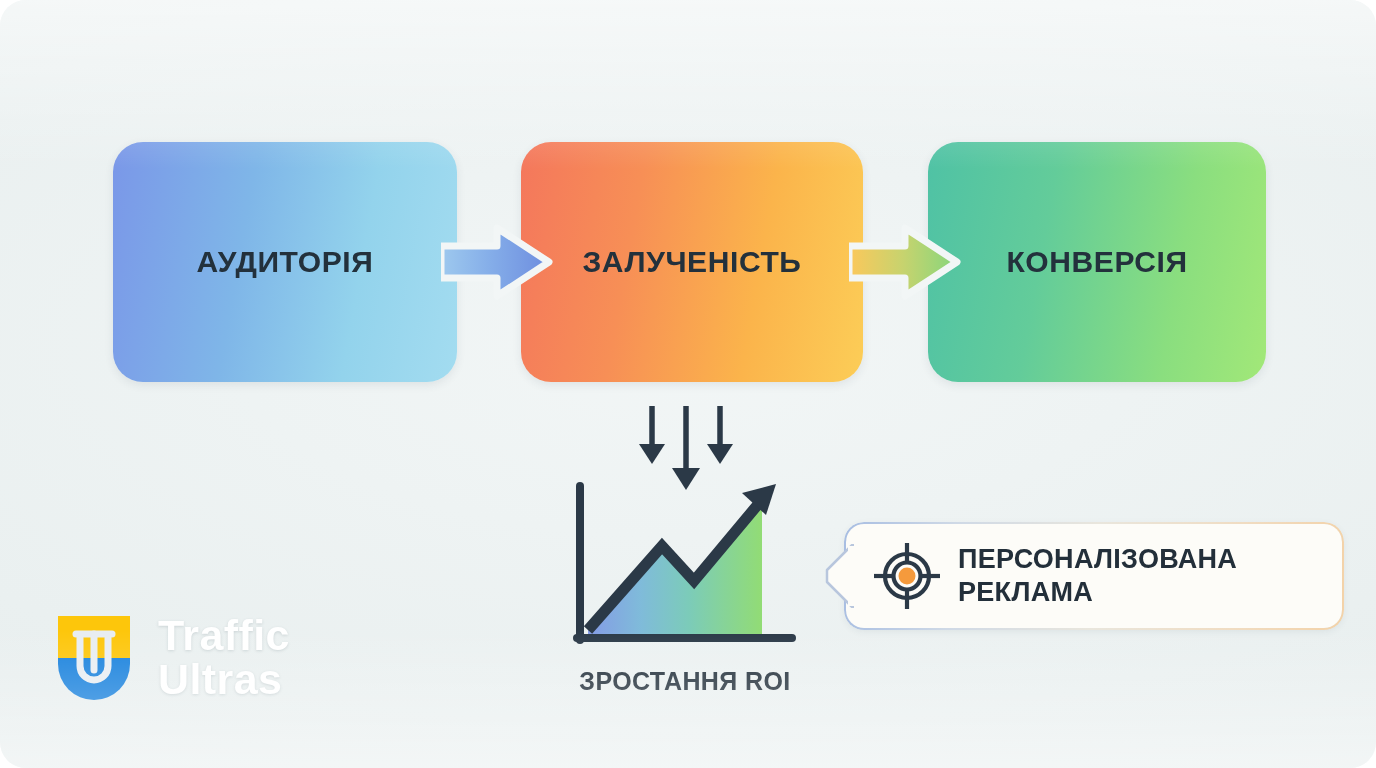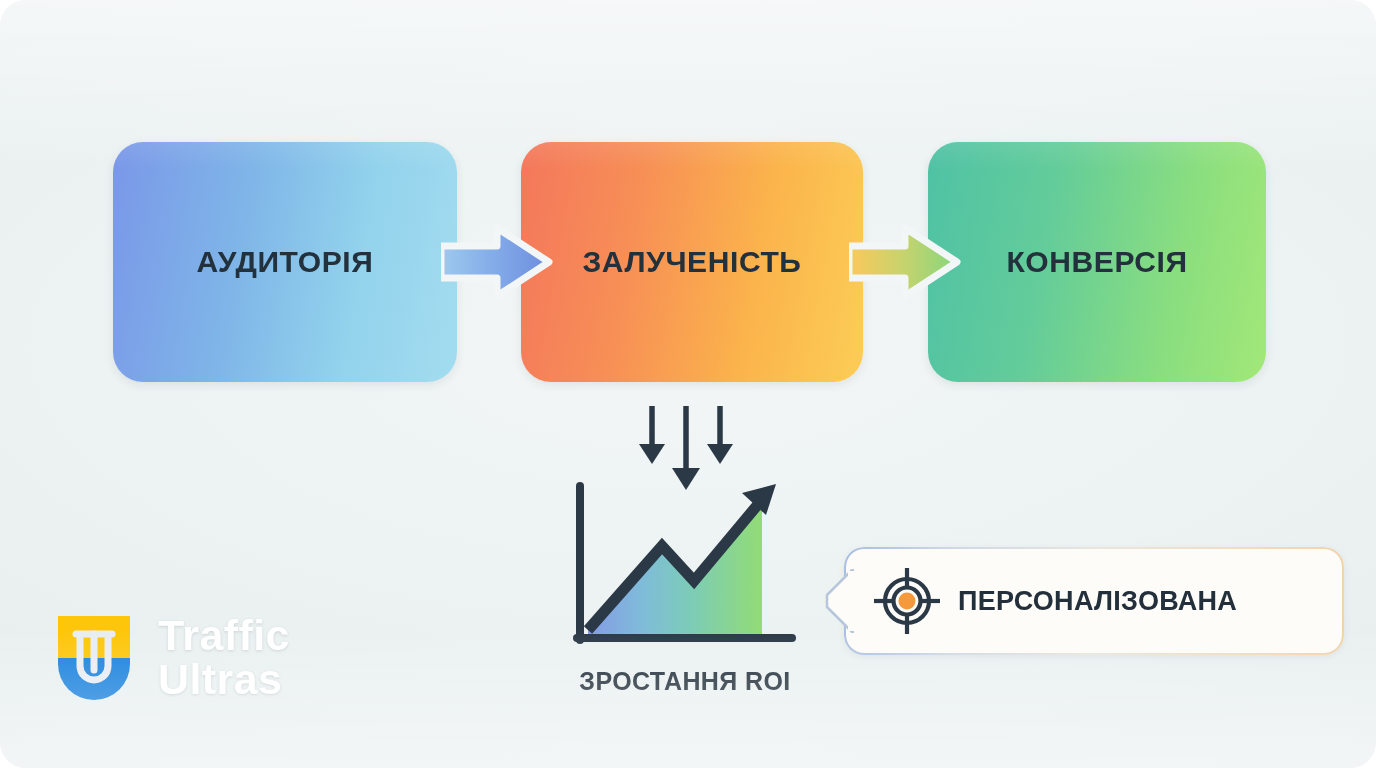--- a/index.html
+++ b/index.html
@@ -108,21 +108,21 @@
     font-weight: 700;
     letter-spacing: 0.4px;
     color: #25323d;
     white-space: nowrap;
   }
 
   
   #callout {
     position: absolute;
     left: 822px;
-    top: 549px;
+    top: 524px;
     width: 520px;
     height: 91px;
   }
   #callout-frame {
     position: absolute;
     left: 24px;
     top: 0;
     width: 496px;
     height: 104px;
     border-radius: 18px;
@@ -302,20 +302,21 @@
             <line x1="35" y1="50" x2="35" y2="68"></line>
             <line x1="2" y1="35" x2="20" y2="35"></line>
             <line x1="50" y1="35" x2="68" y2="35"></line>
           </g>
           <circle cx="35" cy="35" r="8.5" fill="#f59a3c"></circle>
         </svg>
       </div>
 
       <div id="callout-text">
         <div>ПЕРСОНАЛІЗОВАНА</div>
+        <div>РЕКЛАМА</div>
       </div>
     </div>
   </div>
 
   <div id="logo">
     <div id="logo-mark">
       <svg viewBox="0 0 84 92" width="84" height="92">
         <defs>
           <clipPath id="shieldClip">
             <path d="M6 4 H78 V52 A36 36 0 0 1 42 88 A36 36 0 0 1 6 52 Z"></path>

